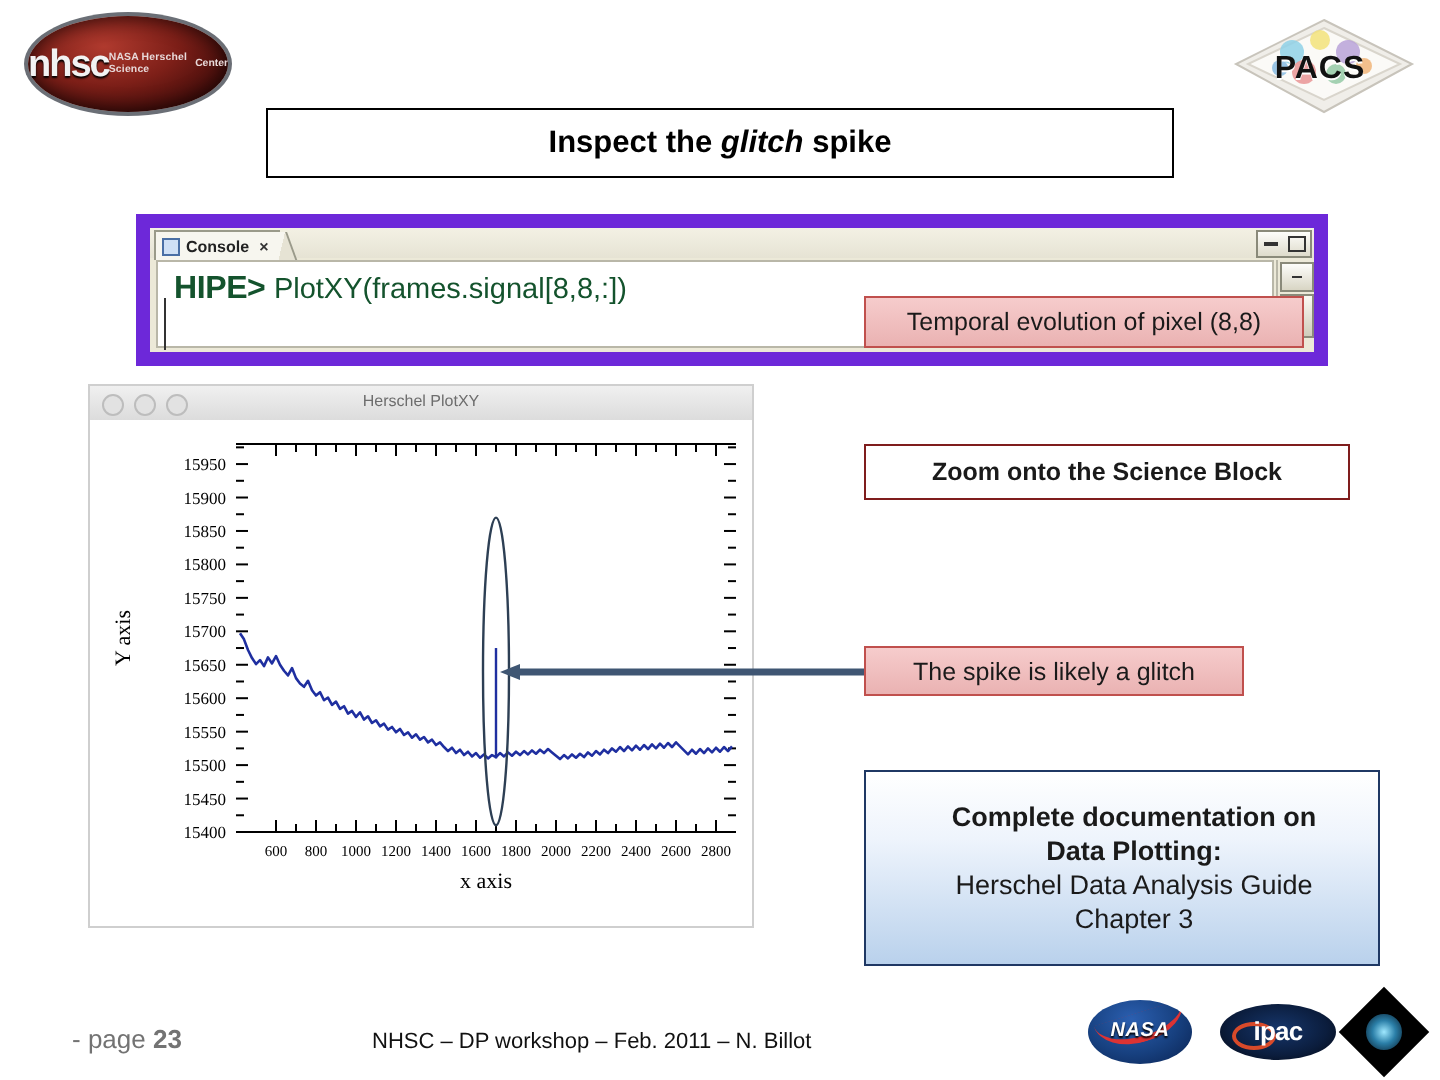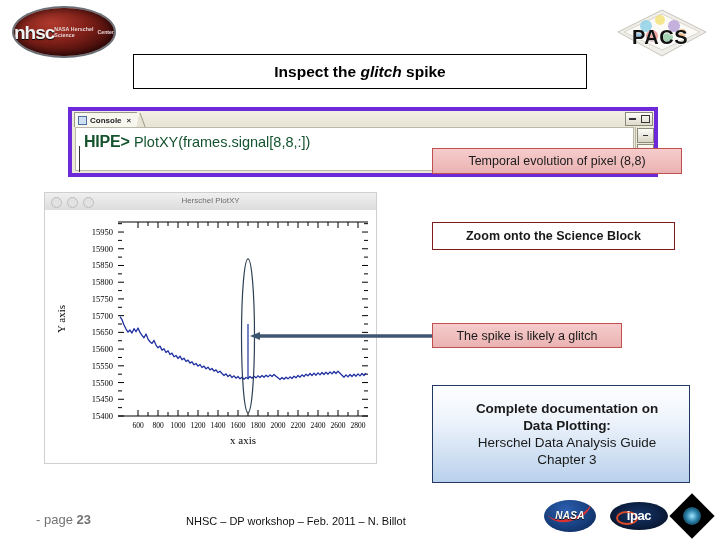--- a/index.html
+++ b/index.html
@@ -29,37 +29,37 @@
 
   
   .pacs-logo{
     position:absolute;right:12px;top:6px;width:92px;height:56px;
   }
   .pacs-logo .plate{
     position:absolute;inset:0;
   }
   .pacs-logo .txt{
     position:absolute;left:0;right:4px;top:20px;text-align:center;
-    font-weight:bold;font-size:20px;color:#111;letter-spacing:.5px;
+    font-weight:bold;font-size:16px;color:#111;letter-spacing:.5px;
     text-shadow:0 1px 0 #fff;
   }
 
   
   .title-box{
     position:absolute;left:133px;top:54px;width:452px;height:33px;
     border:1px solid #000;background:#fff;
     display:flex;align-items:center;justify-content:center;
   }
   .title-box .t{font-size:15.5px;font-weight:bold;color:#000;}
   .title-box .t i{font-style:italic;}
 
   
   .console{
     position:absolute;left:68px;top:107px;width:582px;height:62px;
-    background:#ece9d8;border:4px solid #6d28d9;
+    background:#ece9d8;border:7px solid #6d28d9;
   }
   .console-tabbar{
     position:absolute;left:0;top:0;right:0;height:15px;
     background:linear-gradient(#f3f1e4,#e6e3d4);
   }
   .console-tab{
     position:absolute;left:2px;top:1px;height:14px;
     background:#f7f6ef;border:1px solid #9a9a8a;border-bottom:none;
     display:flex;align-items:center;gap:3px;padding:0 5px 0 3px;
     font-size:8px;font-weight:bold;color:#222;
@@ -142,21 +142,21 @@
     border:1px solid #c0504d;
   }
   .callout.white{
     background:#fff;border:1px solid #7f1d1d;font-weight:bold;
   }
   .callout.blue{
     background:linear-gradient(#ffffff 0%,#eef4fc 35%,#b9d1ec 100%);
     border:1px solid #1f3864;
     flex-direction:column;line-height:17px;padding-left:12px;
   }
-  #co-temporal{left:432px;top:148px;width:250px;height:26px;}
+  #co-temporal{left:432px;top:148px;width:220px;height:26px;}
   #co-zoom{left:432px;top:222px;width:243px;height:28px;}
   #co-spike{left:432px;top:323px;width:190px;height:25px;}
   #co-doc{left:432px;top:385px;width:258px;height:98px;}
   #co-doc .b{font-weight:bold;font-size:13.5px;}
   #co-doc .n{font-weight:normal;font-size:13.5px;}
 
   
   .arrow{position:absolute;left:248px;top:330px;width:188px;height:12px;}
 
   

